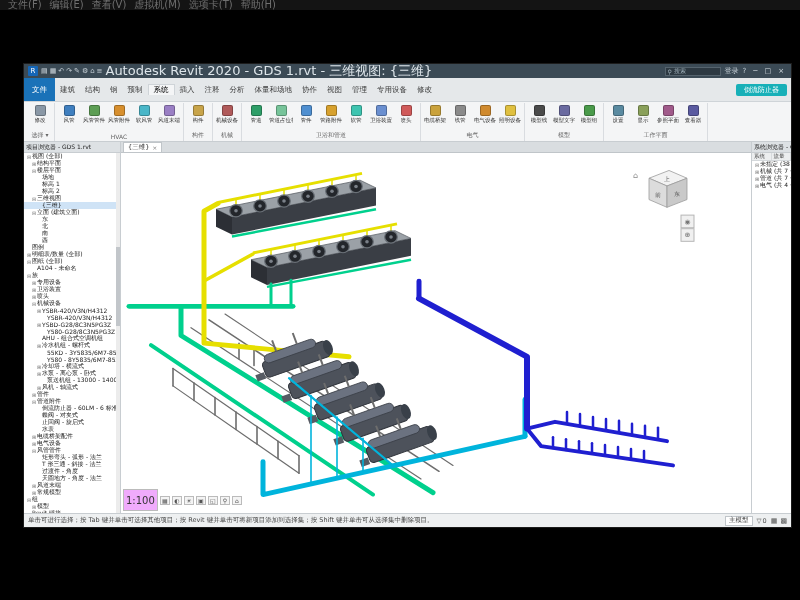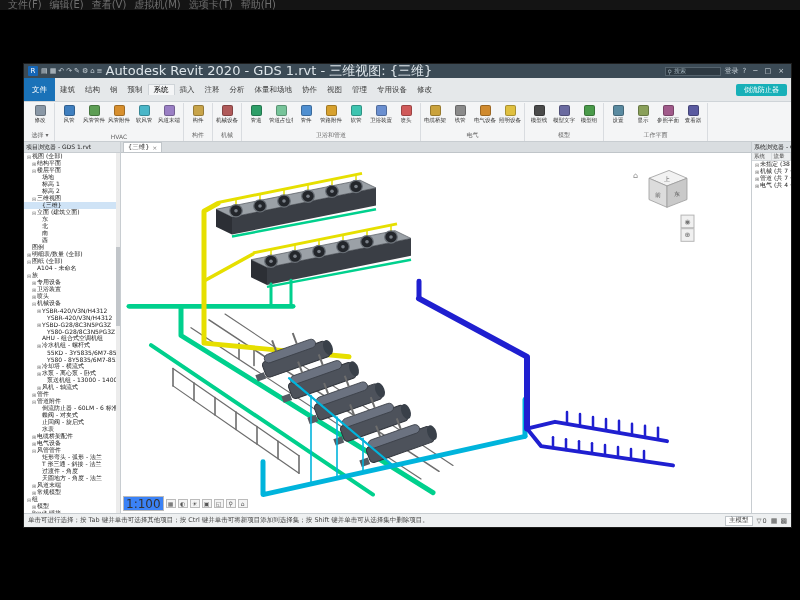--- a/index.html
+++ b/index.html
@@ -57,21 +57,21 @@
   .pb-thumb{position:absolute;top:26%;height:22%;width:4px;background:#c2c6ca}
 
   
   .canvas{flex:1;display:flex;flex-direction:column;min-width:0}
   .viewtabs{height:11px;background:#d9dde0;display:flex;align-items:flex-end;padding-left:2px;border-bottom:1px solid #c0c5c9;flex:none}
   .vtab{background:#fff;border:1px solid #c0c5c9;border-bottom:none;font-size:6.5px;color:#333;padding:0 4px;height:10px;display:flex;align-items:center;gap:3px;white-space:nowrap}
   .vtab .vclose{font-size:6px;color:#888}
   .cv{flex:1;position:relative;background:#fff;overflow:hidden}
   svg.model{position:absolute;inset:0;width:100%;height:100%}
   .vcbar{position:absolute;left:2px;bottom:2px;display:flex;gap:2px;align-items:center}
-  .vc-scale{font-size:12px;color:#333;border:1px solid #bbb;background:#3b82f6;padding:0 2px;height:15px;display:flex;align-items:center;white-space:nowrap}
+  .vc-scale{font-size:10px;color:#333;border:1px solid #bbb;background:#f0abfc;padding:0 2px;height:22px;display:flex;align-items:center;white-space:nowrap}
   .vc-ic{width:10px;height:9px;border:1px solid #bbb;background:#f4f4f4;font-size:6px;color:#555;display:flex;align-items:center;justify-content:center;flex:none}
 
   
   .sb{width:40px;background:#fff;border-left:1px solid #c8cdd1;display:flex;flex-direction:column;flex:none}
   .sb-cols{height:8px;display:flex;border-bottom:1px solid #d4d8db;background:#eceeef;flex:none}
   .sb-col{font-size:5.5px;color:#444;padding-left:2px;border-right:1px solid #d8dbde;flex:1;white-space:nowrap;overflow:hidden}
   .sb-tree{flex:1;overflow:hidden}
 
   
   .statusbar{height:14px;background:#eef0f1;border-top:1px solid #c8cdd1;display:flex;align-items:center;padding:0 4px;gap:6px;flex:none}
@@ -705,21 +705,21 @@
           </div>
           <div class="tree-row" style="padding-left: 2px;">
             <span class="tw">⊞</span>
             <span class="tl">电气 (共 4 个系统)</span>
           </div>
         </div>
     </div>
   </div>
 
   <div class="statusbar">
-    <div class="st-hint">单击可进行选择；按 Tab 键并单击可选择其他项目；按 Ctrl 键并单击可将新项目添加到选择集；按 Shift 键并单击可从选择集中删除项目。</div>
+    <div class="st-hint">单击可进行选择；按 Tab 键并单击可选择其他项目；按 Revit 键并单击可将新项目添加到选择集；按 Shift 键并单击可从选择集中删除项目。</div>
     <div class="st-right">
       <div class="st-workset">主模型</div>
       <div class="st-filter">
         <span>▽</span>
         <span>0</span>
       </div>
       <div style="display:flex;gap:3px">
 
       <span class="st-ic">▦</span>
           <span class="st-ic">▩</span>

